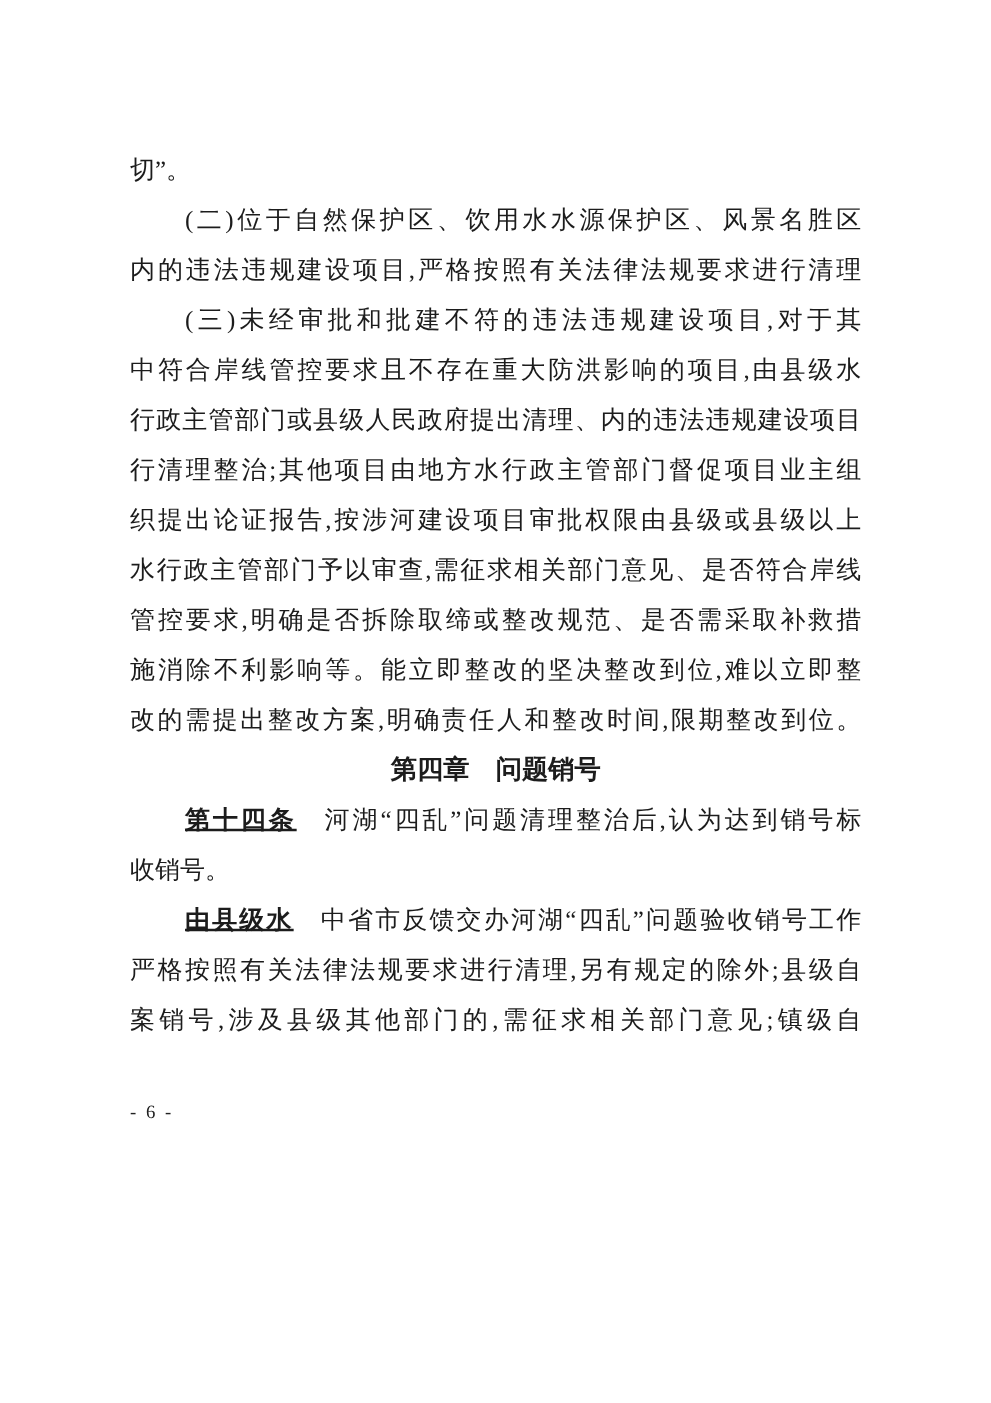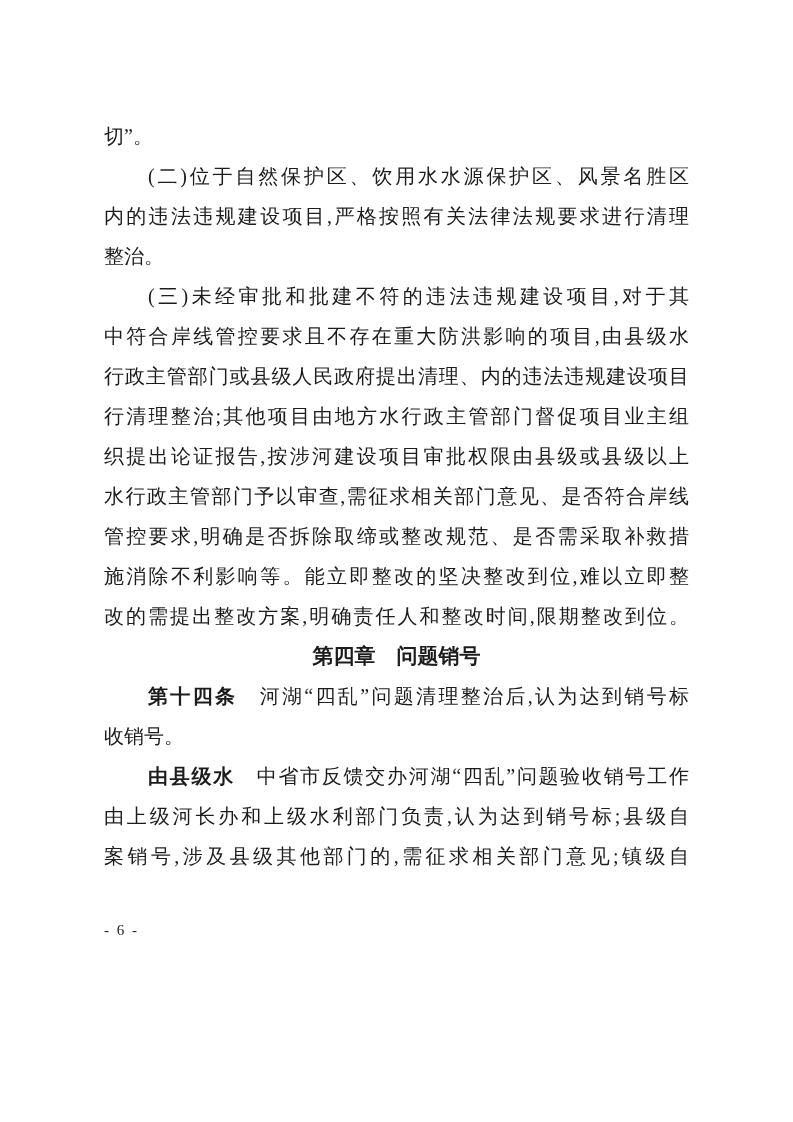--- a/index.html
+++ b/index.html
@@ -38,57 +38,57 @@
   .line.heading {
     text-align: left;
     text-align-last: center;
     font-weight: 700;
     font-size: 21px;
     font-family: "Liberation Sans", "DejaVu Sans", sans-serif;
   }
   .bold {
     font-weight: 700;
     font-family: "Liberation Sans", "DejaVu Sans", sans-serif;
+    text-decoration: underline;
   }
   .footer {
     margin-top: 44px;
     padding-left: 104px;
     font-size: 15px;
     line-height: 20px;
     letter-spacing: 2px;
     color: #222222;
   }
 </style>
 </head>
 <body>
 
 <div class="page">
   <div class="content">
 
     <div class="line">切”。</div>
 
     <div class="line fill indent">(二)位于自然保护区、饮用水水源保护区、风景名胜区</div>
     <div class="line fill">内的违法违规建设项目,严格按照有关法律法规要求进行清理</div>
-    <div class="line">整治。</div>
 
     <div class="line fill indent">(三)未经审批和批建不符的违法违规建设项目,对于其</div>
     <div class="line fill">中符合岸线管控要求且不存在重大防洪影响的项目,由县级水</div>
     <div class="line fill">行政主管部门或县级人民政府提出清理、内的违法违规建设项目</div>
     <div class="line fill">行清理整治;其他项目由地方水行政主管部门督促项目业主组</div>
     <div class="line fill">织提出论证报告,按涉河建设项目审批权限由县级或县级以上</div>
     <div class="line fill">水行政主管部门予以审查,需征求相关部门意见、是否符合岸线</div>
     <div class="line fill">管控要求,明确是否拆除取缔或整改规范、是否需采取补救措</div>
     <div class="line fill">施消除不利影响等。能立即整改的坚决整改到位,难以立即整</div>
     <div class="line fill">改的需提出整改方案,明确责任人和整改时间,限期整改到位。</div>
 
     <div class="line heading">第四章　问题销号</div>
 
     <div class="line fill indent"><span class="bold">第十四条</span><span>　河湖“四乱”问题清理整治后,认为达到销号标</span></div>
     <div class="line">收销号。</div>
 
     <div class="line fill indent"><span class="bold">由县级水</span><span>　中省市反馈交办河湖“四乱”问题验收销号工作</span></div>
-    <div class="line fill">由上级河长办和上级水利部门负责,认为达到销号标;县级自</div>
+    <div class="line fill">严格按照有关法律法规要求进行清理,另有规定的除外;县级自</div>
     <div class="line fill">案销号,涉及县级其他部门的,需征求相关部门意见;镇级自</div>
 
   </div>
 
   <div class="footer">- 6 -</div>
 </div>
 
 </body></html>

